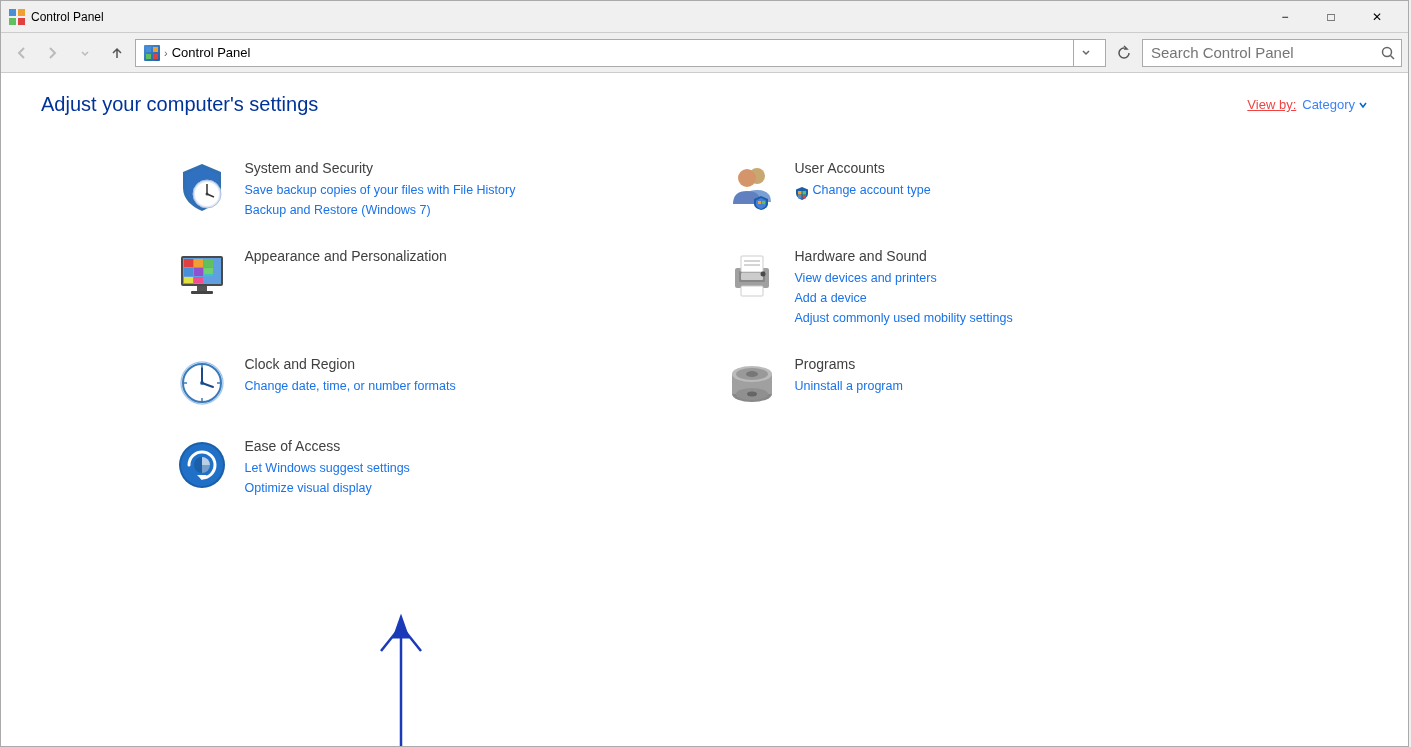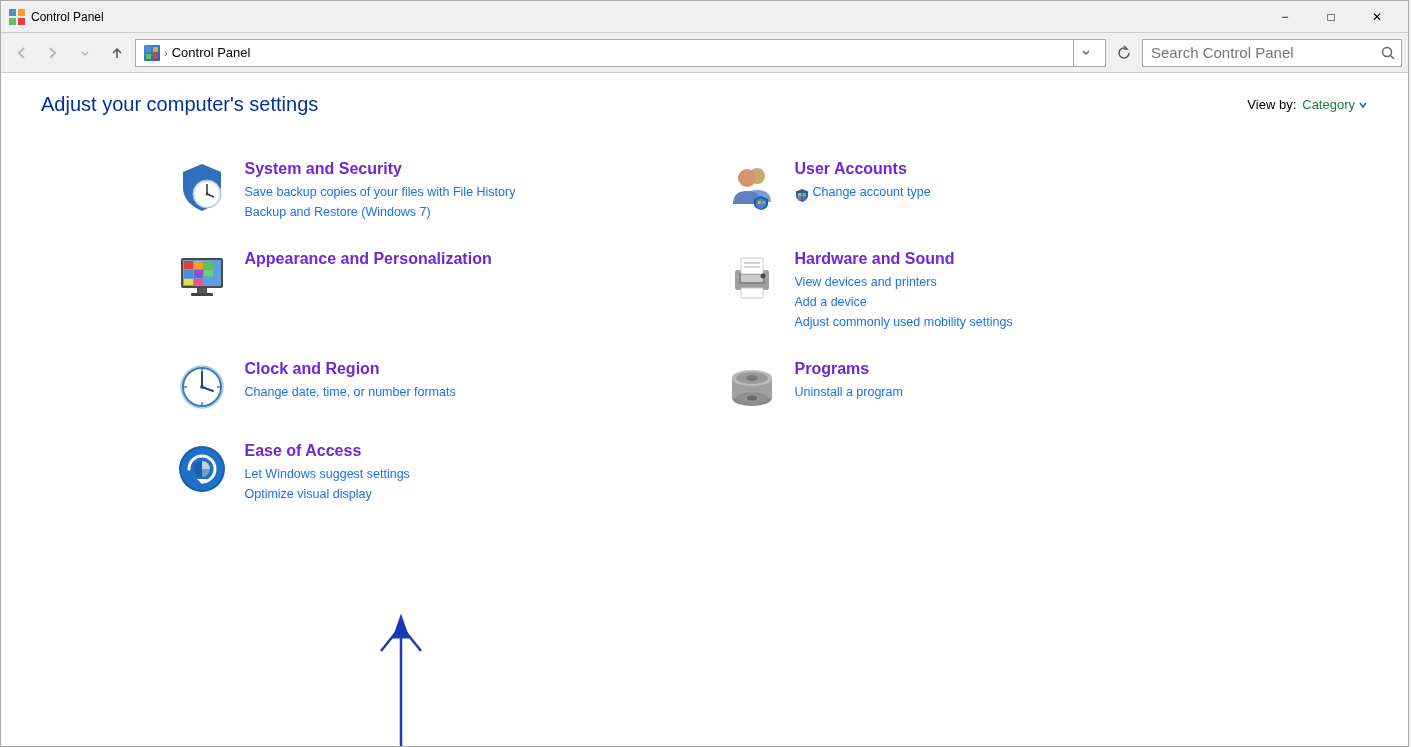--- a/index.html
+++ b/index.html
@@ -202,23 +202,23 @@
     }
 
     .view-by {
       display: flex;
       align-items: center;
       gap: 6px;
       font-size: 13px;
       color: #555;
     }
 
-    .view-by-label { color: #000000; }
+    .view-by-label { color: #ef4444; text-decoration: underline; }
     .view-by-value {
-      color: #15803d;
+      color: #3b82f6;
       cursor: pointer;
       display: flex;
       align-items: center;
       gap: 3px;
     }
 
     
     .categories-grid {
       display: grid;
       grid-template-columns: 1fr 1fr;
@@ -240,23 +240,23 @@
       flex-shrink: 0;
       display: flex;
       align-items: center;
       justify-content: center;
       font-size: 40px;
     }
 
     .category-content { flex: 1; }
 
     .category-title {
-      font-size: 16px;
-      color: #6d28d9;
-      font-weight: 700;
+      font-size: 14px;
+      color: #404040;
+      font-weight: 400;
       cursor: pointer;
       text-decoration: none;
       display: block;
       margin-bottom: 4px;
     }
 
     .category-link {
       font-size: 12.5px;
       color: #1a73e8;
       cursor: pointer;

